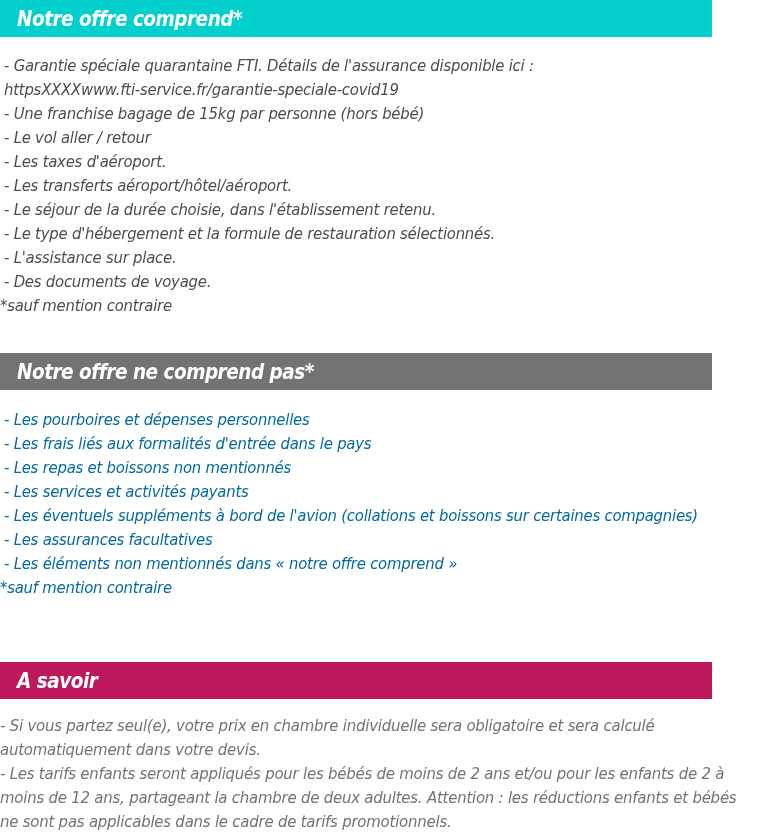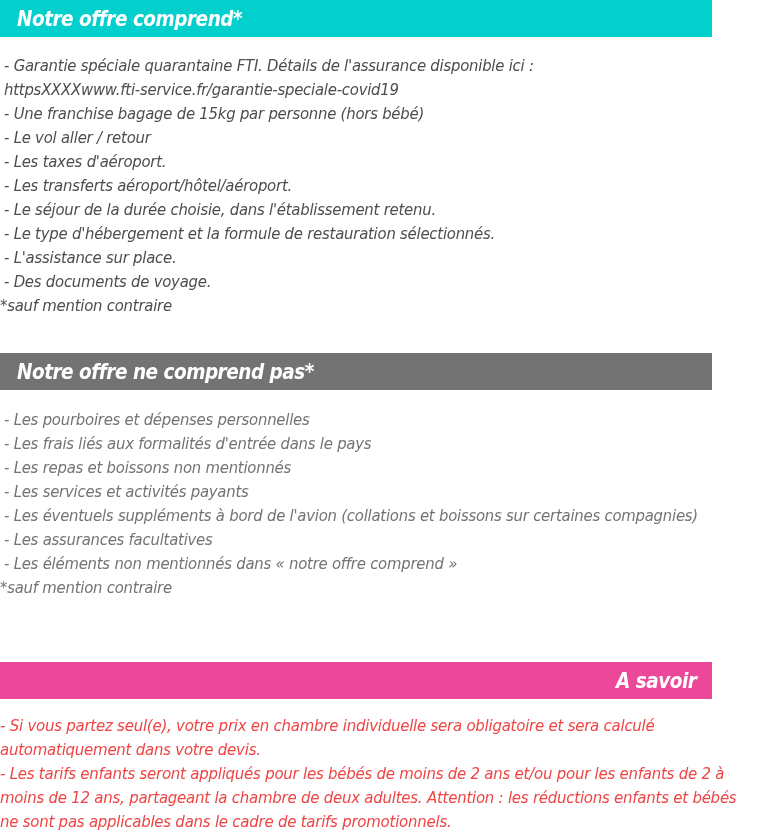--- a/index.html
+++ b/index.html
@@ -119,37 +119,37 @@
       <div class="line footnote">*sauf mention contraire</div>
     </div>
   </section>
 
   <div class="gap-1"></div>
 
   <section class="sec-excludes">
     <div class="section-header" style="background: #737373;">
       <span class="section-title" style="color: rgb(255, 255, 255);">Notre offre ne comprend pas*</span>
     </div>
-    <div class="section-body" style="color: #737373;">
+    <div class="section-body" style="color: #0369a1;">
       <div class="line">- Les pourboires et dépenses personnelles</div>
       <div class="line">- Les frais liés aux formalités d'entrée dans le pays</div>
       <div class="line">- Les repas et boissons non mentionnés</div>
       <div class="line">- Les services et activités payants</div>
       <div class="line">- Les éventuels suppléments à bord de l'avion (collations et boissons sur certaines compagnies)</div>
       <div class="line">- Les assurances facultatives</div>
       <div class="line">- Les éléments non mentionnés dans « notre offre comprend »</div>
       <div class="line footnote">*sauf mention contraire</div>
     </div>
   </section>
 
   <div class="gap-2"></div>
 
   <section class="sec-notes">
-    <div class="section-header" style="background: #ec4899; justify-content: flex-end;">
+    <div class="section-header" style="background: #be185d;">
       <span class="section-title" style="color: rgb(255, 255, 255);">A savoir</span>
     </div>
-    <div class="section-body" style="color: #ef4444;">
+    <div class="section-body" style="color: #737373;">
       <div class="para">- Si vous partez seul(e), votre prix en chambre individuelle sera obligatoire et sera calculé automatiquement dans votre devis.</div>
       <div class="para">- Les tarifs enfants seront appliqués pour les bébés de moins de 2 ans et/ou pour les enfants de 2 à moins de 12 ans, partageant la chambre de deux adultes. Attention : les réductions enfants et bébés ne sont pas applicables dans le cadre de tarifs promotionnels.</div>
     </div>
   </section>
 
 </div>
 
 </body></html>

